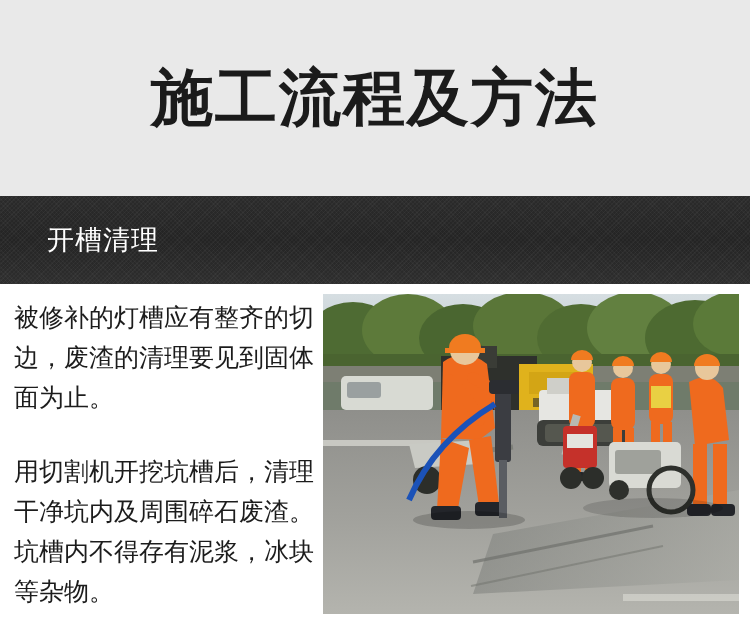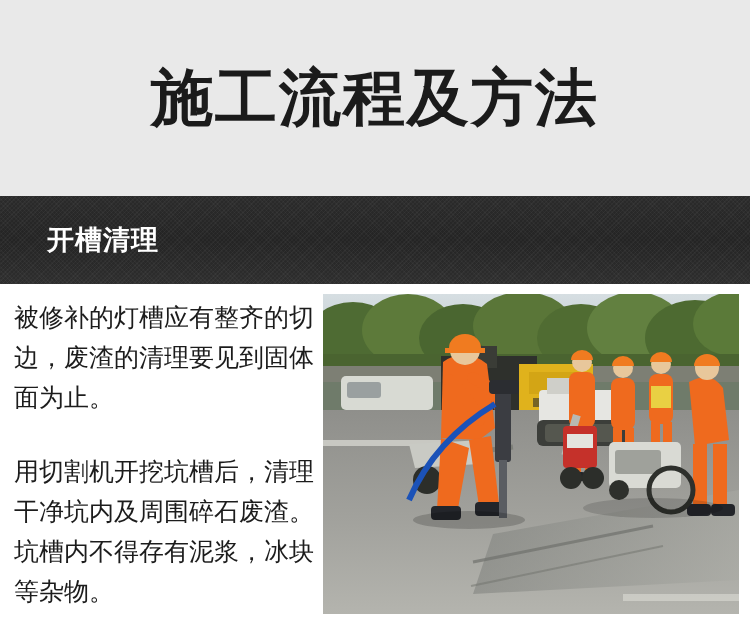--- a/index.html
+++ b/index.html
@@ -50,21 +50,21 @@
       repeating-linear-gradient(45deg, rgba(255,255,255,0.028) 0px, rgba(255,255,255,0.028) 1px, rgba(0,0,0,0) 1px, rgba(0,0,0,0) 3px),
       linear-gradient(180deg, #2b2b2b 0%, #242424 50%, #2e2e2e 100%);
   }
   .section-header-label {
     position: absolute;
     left: 47px;
     top: 50%;
     transform: translateY(-50%);
     font-family: "DejaVu Sans", "Liberation Sans", sans-serif;
     font-size: 27px;
-    font-weight: bold;
+    font-weight: normal;
     color: #ffffff;
     letter-spacing: 1px;
     white-space: nowrap;
   }
 
   
   .content {
     position: relative;
     width: 750px;
     height: 342px;

